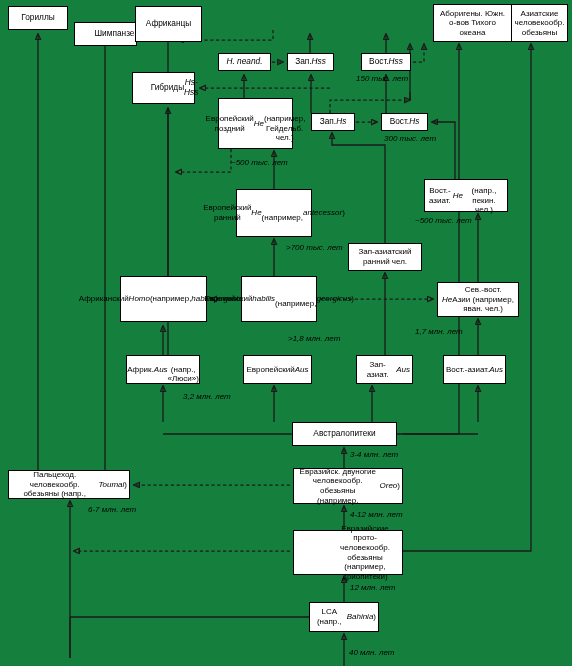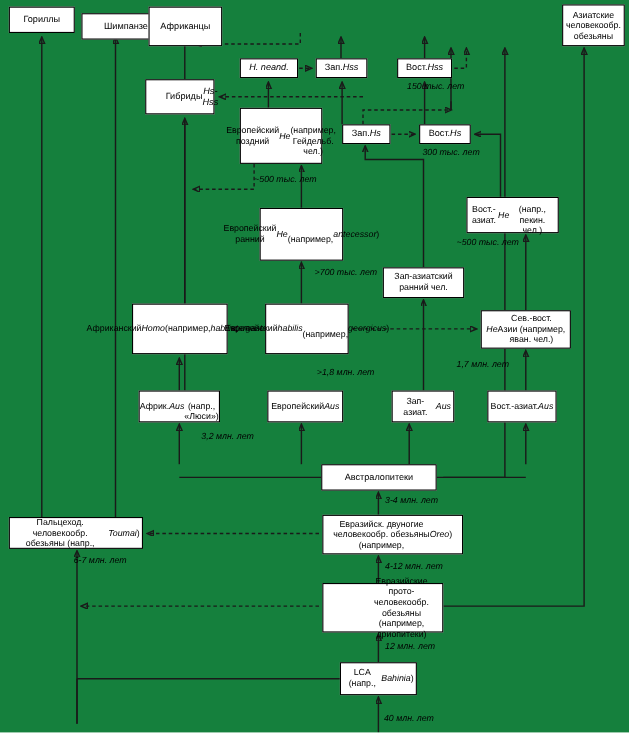--- a/index.html
+++ b/index.html
@@ -126,22 +126,23 @@
     <line class="dash" x1="290" y1="551" x2="74" y2="551" marker-end="url(#ahd)"></line>
 
     <polyline points="309,617 70,617"></polyline>
     <polyline points="70,658 70,617"></polyline>
 
     <polyline points="403,551 531,551 531,44" marker-end="url(#ah)"></polyline>
     <polyline points="403,434 459,434 459,44" marker-end="url(#ah)"></polyline>
   </svg>
 
   <div class="box" style="left:8px;top:6px;width:60px;height:24px;">Гориллы</div>
-  <div class="box" style="left:74px;top:12px;width:63px;height:24px;padding-left:20px;">Шимпанзе</div>
+  <div class="box" style="left:74px;top:22px;width:63px;height:24px;padding-left:20px;">Шимпанзе</div>
   <div class="box" style="left:135px;top:6px;width:67px;height:36px;">Африканцы</div>
+  <div class="box small" style="left:433px;top:4px;width:79px;height:38px;">Аборигены. Южн.<br>о-вов Тихого<br>океана</div>
   <div class="box small" style="left:511px;top:4px;width:57px;height:38px;">Азиатские<br>человекообр.<br>обезьяны</div>
 
   <div class="box" style="left:218px;top:53px;width:53px;height:18px;font-style:italic;">H. neand.</div>
   <div class="box" style="left:287px;top:53px;width:47px;height:18px;">Зап. <i>Hss</i></div>
   <div class="box" style="left:361px;top:53px;width:50px;height:18px;">Вост. <i>Hss</i></div>
 
   <div class="box" style="left:132px;top:72px;width:63px;height:32px;padding-left:24px;">Гибриды<br><i>Hs-Hss</i></div>
   <div class="box small" style="left:218px;top:98px;width:75px;height:51px;">Европейский<br>поздний <i>He</i><br>(например,<br>Гейдельб. чел.)</div>
   <div class="box" style="left:311px;top:113px;width:44px;height:18px;">Зап. <i>Hs</i></div>
   <div class="box" style="left:381px;top:113px;width:47px;height:18px;">Вост. <i>Hs</i></div>
@@ -154,31 +155,31 @@
   <div class="box small" style="left:241px;top:276px;width:76px;height:46px;">Европейский<br><i>habilis</i><br>(например,<br><i>georgicus</i>)</div>
   <div class="box small" style="left:437px;top:282px;width:82px;height:35px;"><i>He</i> Сев.-вост.<br>Азии (например,<br>яван. чел.)</div>
 
   <div class="box small" style="left:126px;top:355px;width:74px;height:29px;">Африк. <i>Aus</i><br>(напр., «Люси»)</div>
   <div class="box small" style="left:243px;top:355px;width:69px;height:29px;">Европейский<br><i>Aus</i></div>
   <div class="box small" style="left:356px;top:355px;width:57px;height:29px;">Зап-азиат.<br><i>Aus</i></div>
   <div class="box small" style="left:443px;top:355px;width:63px;height:29px;">Вост.-азиат.<br><i>Aus</i></div>
 
   <div class="box" style="left:292px;top:422px;width:105px;height:24px;">Австралопитеки</div>
   <div class="box small" style="left:8px;top:470px;width:122px;height:29px;">Пальцеход. человекообр.<br>обезьяны (напр., <i>Toumai</i>)</div>
-  <div class="box small" style="left:293px;top:468px;width:128px;height:36px;">Евразийск. двуногие<br>человекообр. обезьяны<br>(например, <i>Oreo</i>)</div>
+  <div class="box small" style="left:293px;top:468px;width:110px;height:36px;">Евразийск. двуногие<br>человекообр. обезьяны<br>(например, <i>Oreo</i>)</div>
   <div class="box small" style="left:293px;top:530px;width:110px;height:45px;padding-left:36px;">Евразийские<br>прото-человекообр.<br>обезьяны (например,<br>дриопитеки)</div>
   <div class="box small" style="left:309px;top:602px;width:70px;height:30px;">LCA (напр.,<br><i>Bahinia</i>)</div>
 
-  <div class="lbl" style="left:370px;top:74px;">150 тыс. лет</div>
+  <div class="lbl" style="left:356px;top:74px;">150 тыс. лет</div>
   <div class="lbl" style="left:384px;top:134px;">300 тыс. лет</div>
   <div class="lbl" style="left:231px;top:158px;">~500 тыс. лет</div>
   <div class="lbl" style="left:415px;top:216px;">~500 тыс. лет</div>
   <div class="lbl" style="left:286px;top:243px;">&gt;700 тыс. лет</div>
   <div class="lbl" style="left:288px;top:334px;">&gt;1,8 млн. лет</div>
   <div class="lbl" style="left:415px;top:327px;">1,7 млн. лет</div>
   <div class="lbl" style="left:183px;top:392px;">3,2 млн. лет</div>
   <div class="lbl" style="left:350px;top:450px;">3-4 млн. лет</div>
-  <div class="lbl" style="left:67px;top:505px;">6-7 млн. лет</div>
+  <div class="lbl" style="left:88px;top:505px;">6-7 млн. лет</div>
   <div class="lbl" style="left:350px;top:510px;">4-12 млн. лет</div>
   <div class="lbl" style="left:350px;top:583px;">12 млн. лет</div>
   <div class="lbl" style="left:349px;top:648px;">40 млн. лет</div>
 
 </div>
 
 </body></html>

